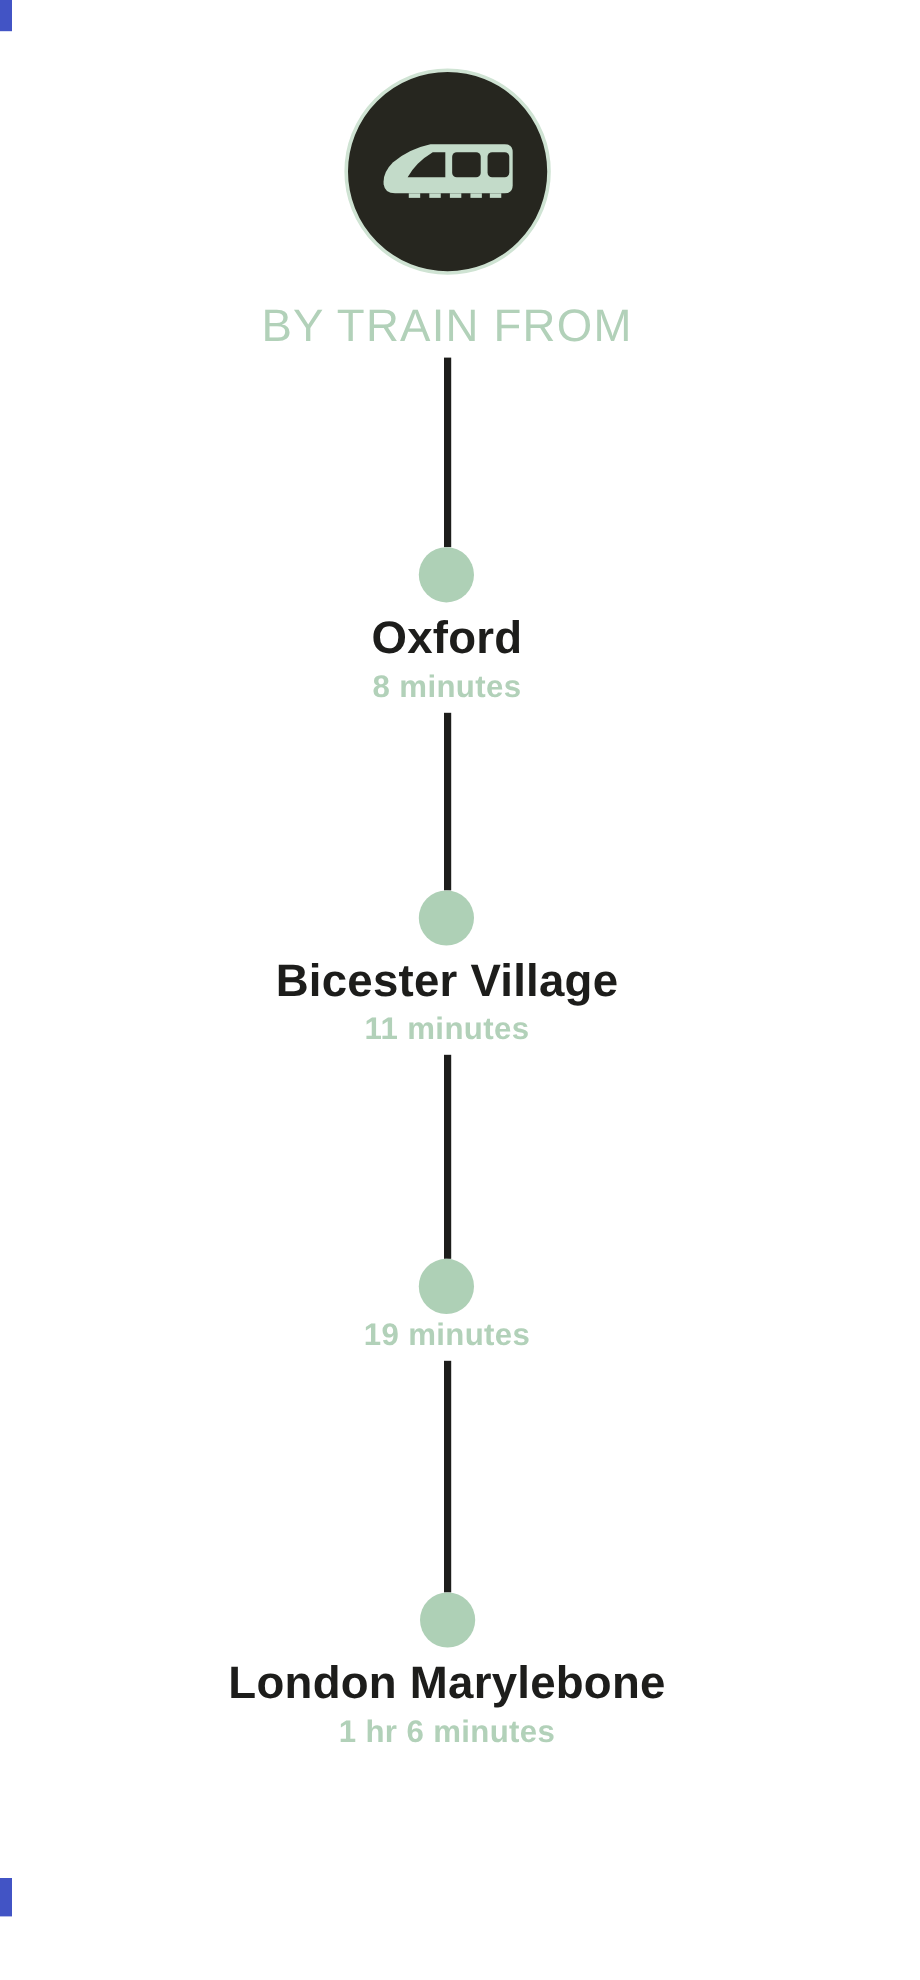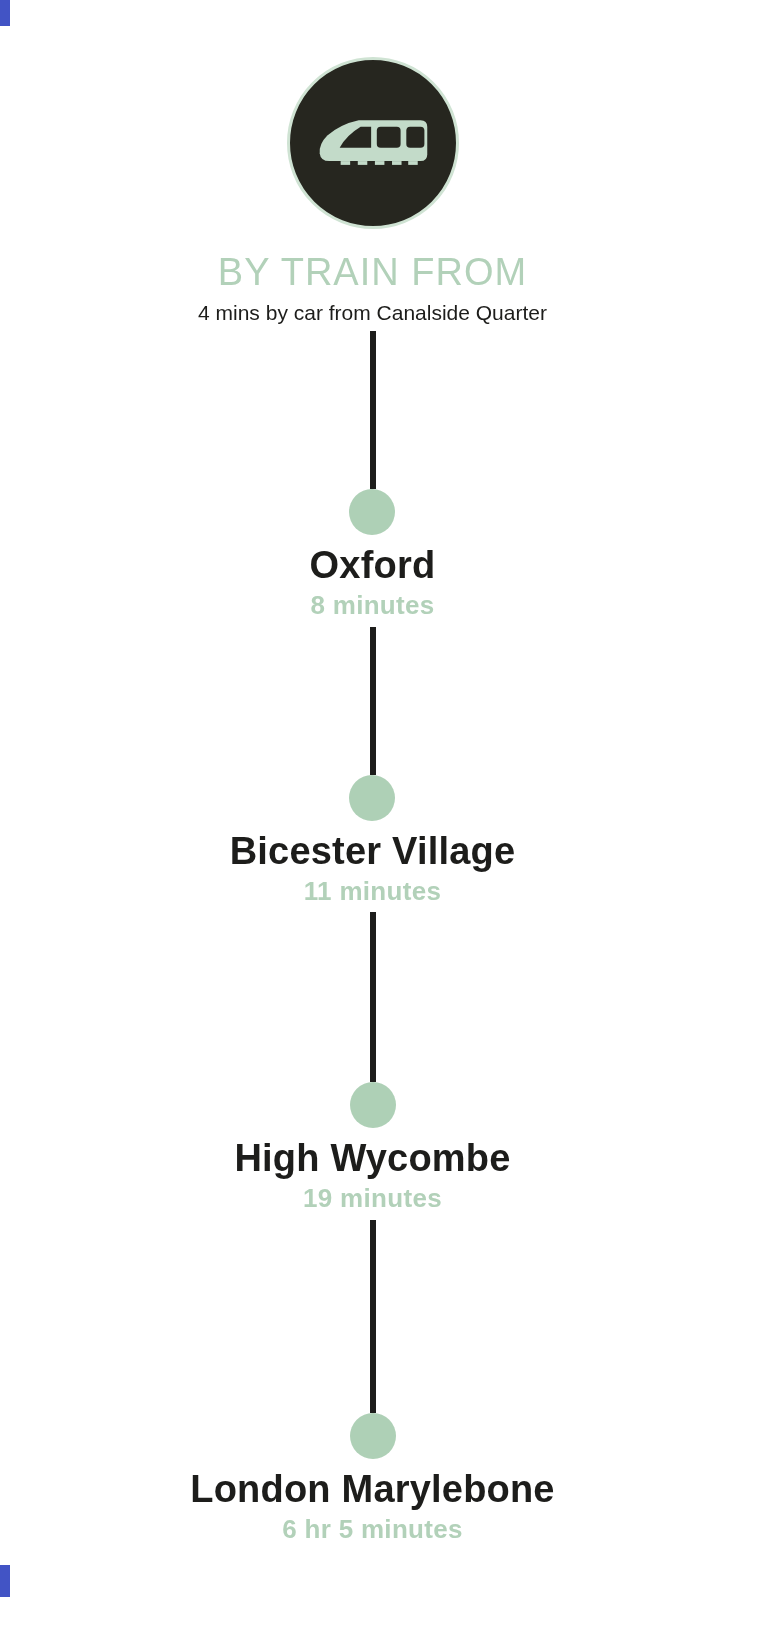--- a/index.html
+++ b/index.html
@@ -133,21 +133,20 @@
         <rect x="66" y="12" width="25" height="22" rx="4" fill="var(--dark)"></rect>
         <rect x="97" y="12" width="19" height="22" rx="4" fill="var(--dark)"></rect>
       </svg>
     </span>
   </div>
 
   <div class="title">
     <div>BY TRAIN FROM</div>
   </div>
 
-  <div class="subtitle">4 mins by car from Canalside Quarter</div>
 
   <div class="timeline">
 
     <div class="connector" style="height:158px"></div>
 
     <div class="stop">
       <div class="dot"></div>
       <div class="stop-name">Oxford</div>
       <div class="stop-duration">8 minutes</div>
     </div>
@@ -157,27 +156,26 @@
     <div class="stop">
       <div class="dot"></div>
       <div class="stop-name">Bicester Village</div>
       <div class="stop-duration">11 minutes</div>
     </div>
 
     <div class="connector mid" style="height:170px"></div>
 
     <div class="stop">
       <div class="dot"></div>
-      <div class="stop-name">High Wycombe</div>
       <div class="stop-duration">19 minutes</div>
     </div>
 
     <div class="connector mid" style="height:193px"></div>
 
     <div class="stop">
       <div class="dot"></div>
       <div class="stop-name">London Marylebone</div>
-      <div class="stop-duration">6 hr 5 minutes</div>
+      <div class="stop-duration">1 hr 6 minutes</div>
     </div>
 
   </div>
 
 </div>
 
 </body></html>

